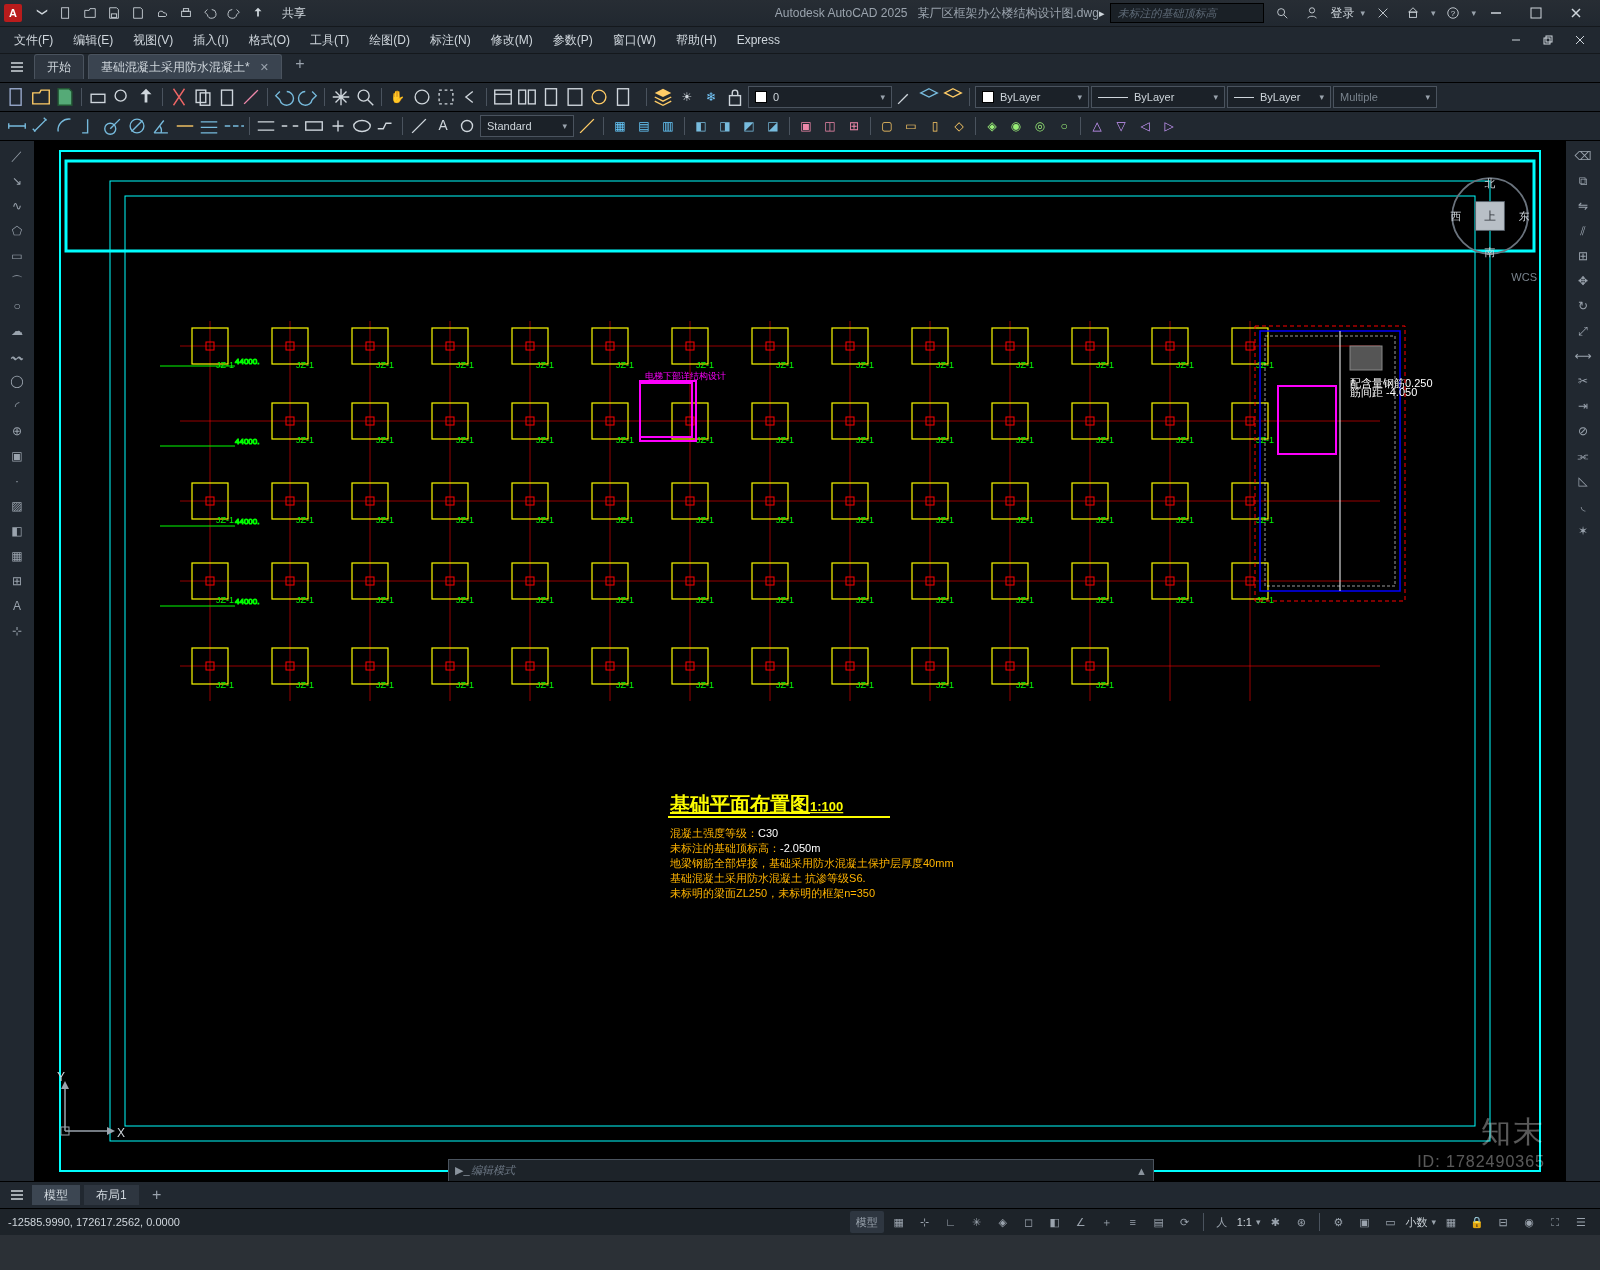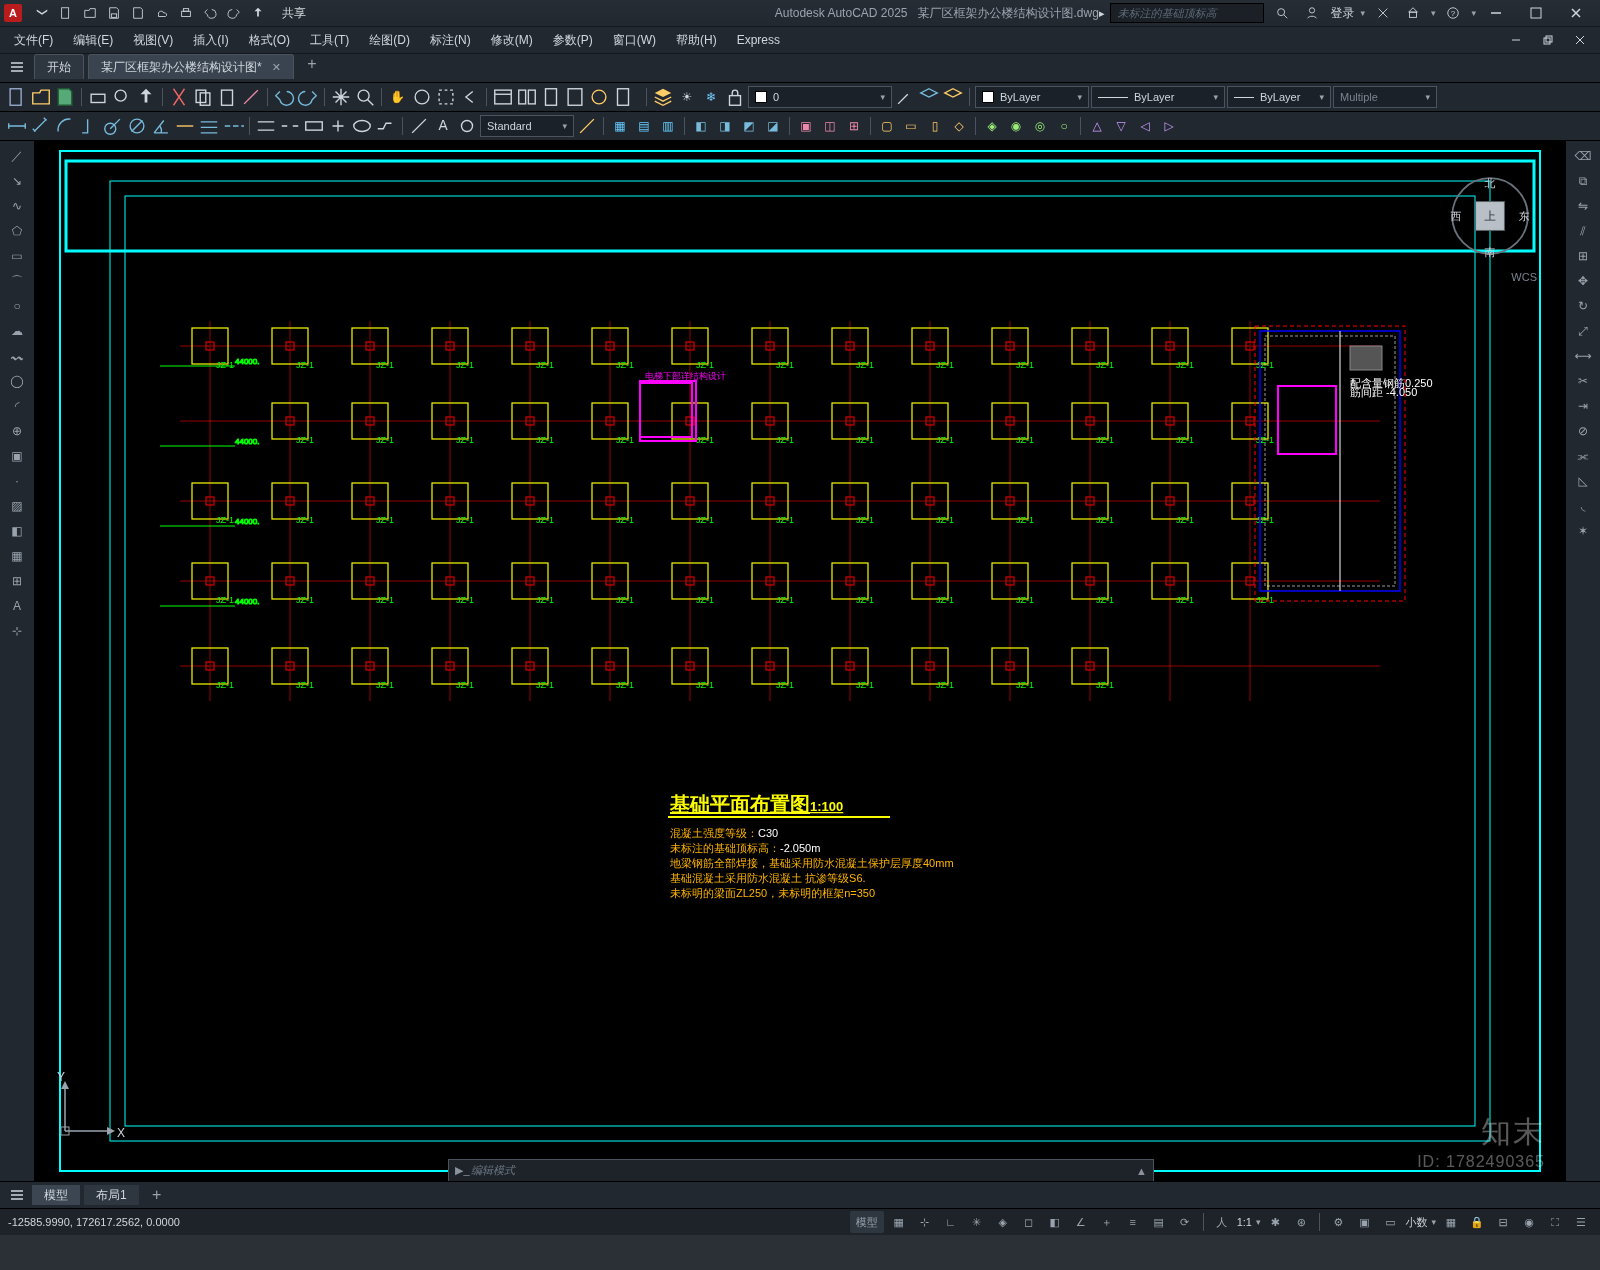--- a/index.html
+++ b/index.html
@@ -223,21 +223,21 @@
 </div>
 
 <div class="filetabs">
   <div class="hamb">
       <svg width="14" height="14">
         <path d="M1 3h12M1 7h12M1 11h12" stroke="#cfd6dc" stroke-width="1.5"></path>
       </svg>
     </div>
   <div class="filetab">开始</div>
   <div class="filetab active">
-    <span>某厂区框架办公楼结构设计图*</span>
+    <span>基础混凝土采用防水混凝土*</span>
     <span style="margin-left:10px;color:var(--dim);font-size:11px">✕</span>
   </div>
   <div class="addtab">+</div>
 </div>
 
 <div class="toolbar">
   <div class="tool">
       <svg viewBox="0 0 16 16">
         <rect x="3" y="2" width="8" height="12" fill="none" stroke="#9ac"></rect>
       </svg>

